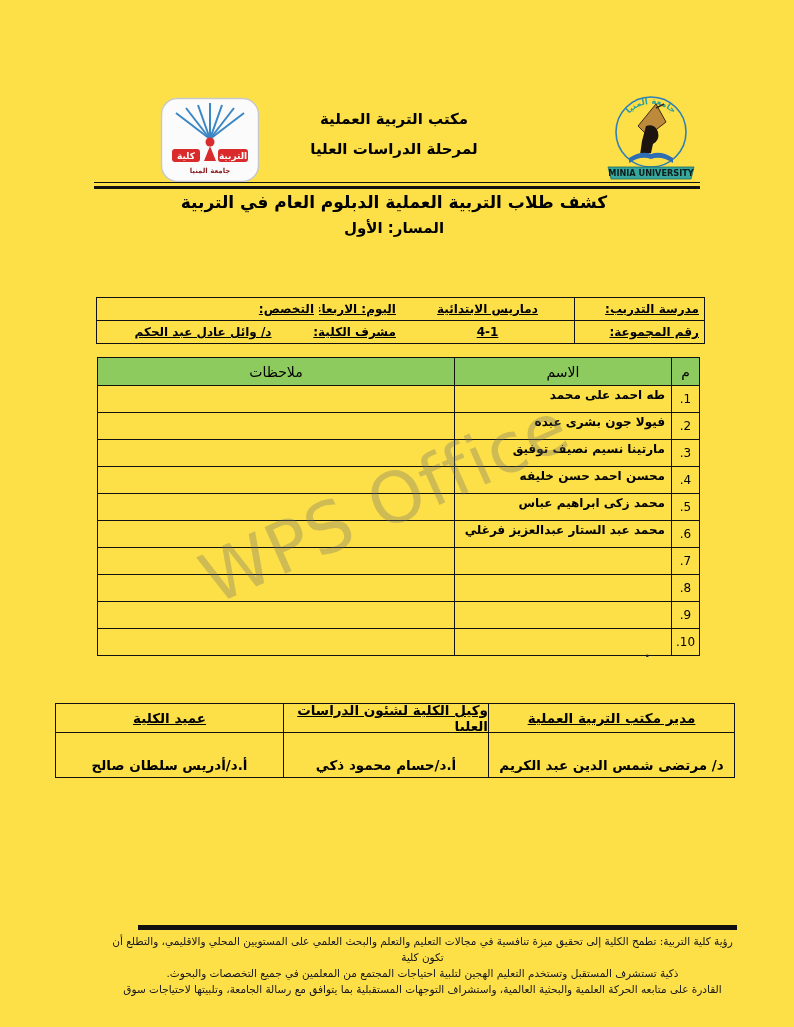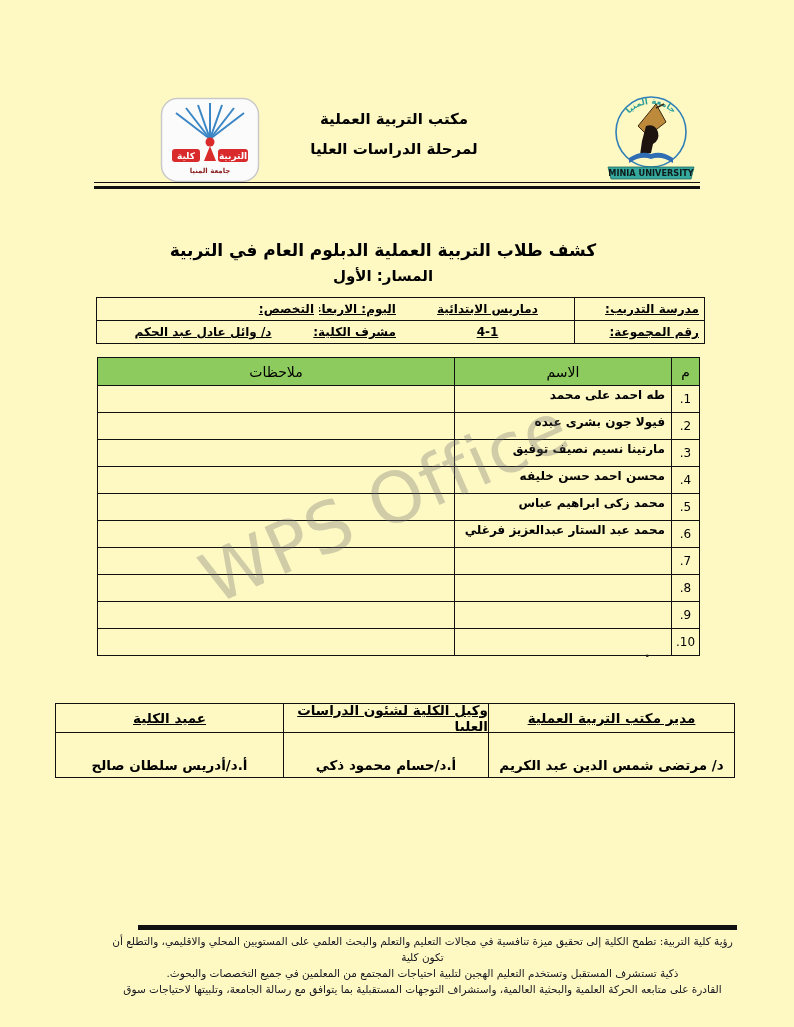--- a/index.html
+++ b/index.html
@@ -1,28 +1,28 @@
 <!DOCTYPE html>
 <html lang="ar"><head>
 <meta charset="utf-8">
 <style>
   html,body{margin:0;padding:0;}
   body{background:#e8e8e8;font-family:"DejaVu Sans",sans-serif;}
-  .page{position:relative;width:794px;height:1027px;background:#fef9c3;margin:0 auto;overflow:hidden;direction:rtl;}
+  .page{position:relative;width:794px;height:1027px;background:#fde047;margin:0 auto;overflow:hidden;direction:rtl;}
 
   
   .hdr-center{position:absolute;top:104px;right:280px;width:240px;text-align:center;font-weight:bold;font-size:15px;line-height:30px;color:#000;}
 
   .logo-left{position:absolute;top:97px;left:160px;width:100px;height:86px;}
   .logo-right{position:absolute;top:90px;left:596px;width:110px;height:92px;}
 
   .separator{position:absolute;top:182px;right:94px;width:606px;height:3px;border-top:1.5px solid #111;border-bottom:3px solid #111;}
 
   
-  .title-block{position:absolute;top:189px;right:131px;width:560px;text-align:center;color:#000;font-weight:bold;margin-top:48px;}
+  .title-block{position:absolute;top:189px;right:120px;width:560px;text-align:center;color:#000;font-weight:bold;}
   .title-l1{font-size:17px;line-height:26px;}
   .title-l2{font-size:16px;line-height:27px;}
   .title-l3{font-size:15px;line-height:26px;}
 
   
   .info-table{position:absolute;top:297px;right:89px;width:607px;border:1.5px solid #111;direction:rtl;font-size:12px;font-weight:bold;}
   .info-row{display:flex;height:22px;}
   .info-row + .info-row{border-top:1.5px solid #111;}
   .info-cell{box-sizing:border-box;display:flex;align-items:center;overflow:hidden;white-space:nowrap;}
   .info-cell + .info-cell{border-left:0;}

